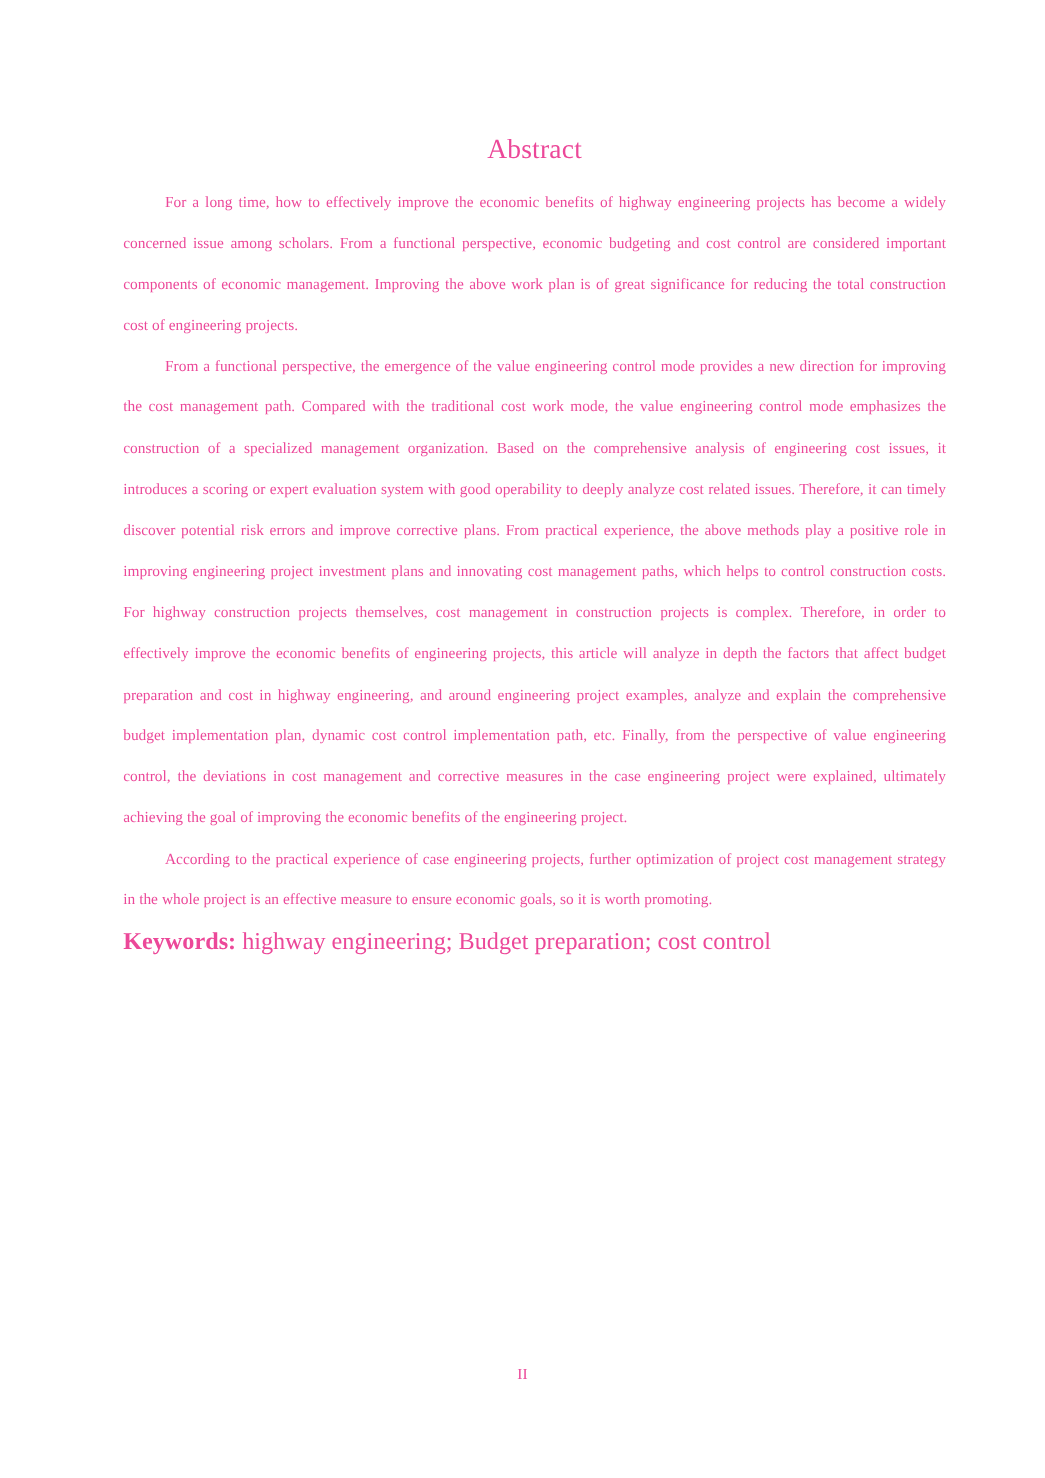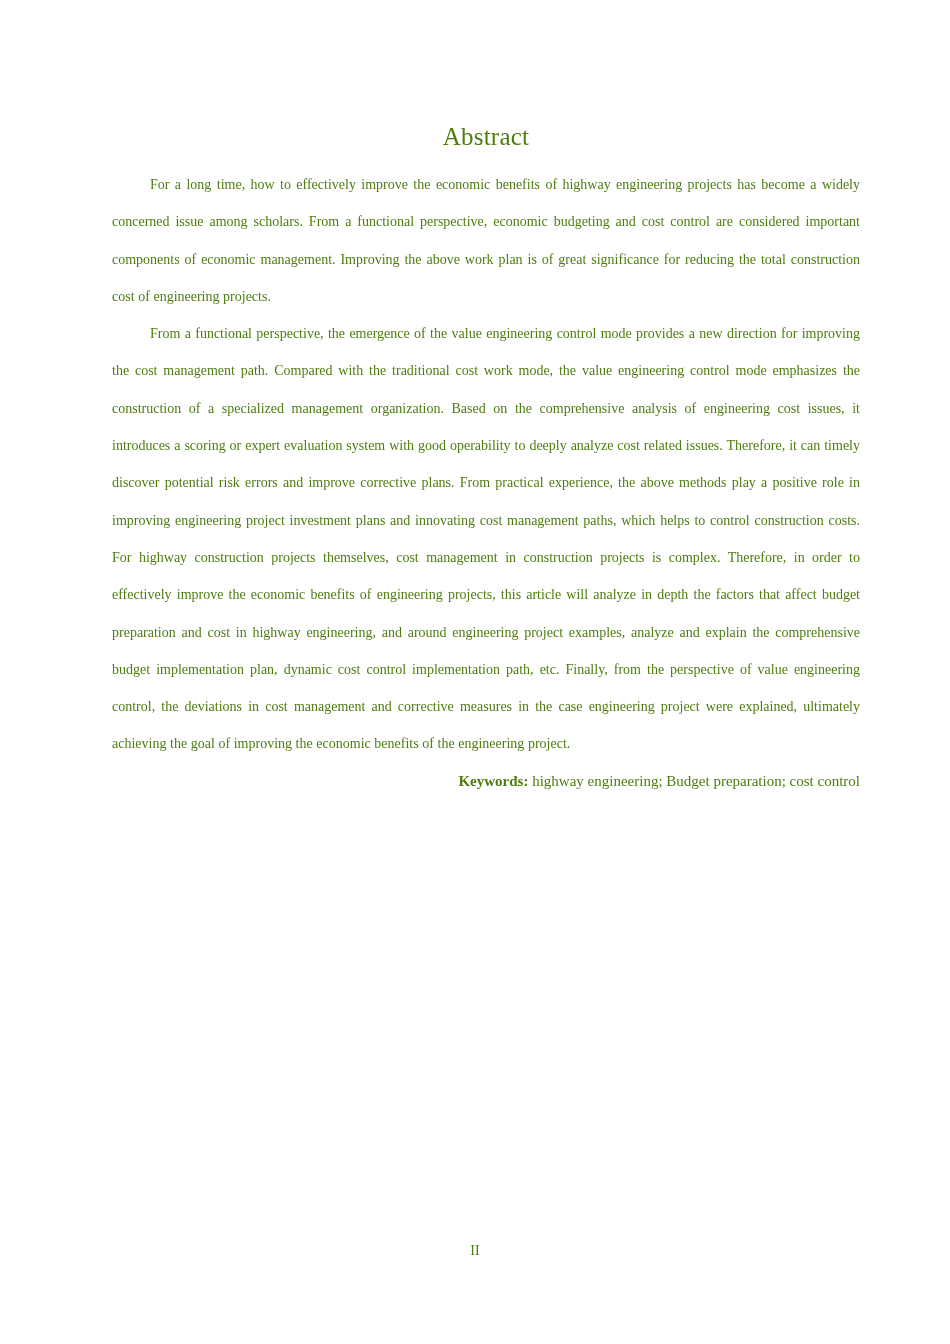--- a/index.html
+++ b/index.html
@@ -9,21 +9,21 @@
   }
 
   .page {
     position: relative;
     width: 950px;
     height: 1344px;
     background: #ffffff;
     margin: 0 auto;
     overflow: hidden;
     font-family: "Liberation Serif", "DejaVu Serif", serif;
-    color: #4d7c0f;
+    color: #ec4899;
   }
 
   .content {
     position: absolute;
     left: 112px;
     top: 118px;
     width: 748px;
   }
 
   .doc-title {
@@ -40,23 +40,23 @@
     line-height: 37.3px;
     text-align: justify;
     text-justify: inter-word;
     text-indent: 38px;
     margin: 0;
     hyphens: none;
     word-spacing: 0.1px;
   }
 
   .keywords-line {
-    font-size: 15px;
+    font-size: 22px;
     line-height: 37.3px;
-    text-align: right;
+    text-align: left;
     text-indent: 0;
     margin: 0;
   }
 
   .keywords-label {
     font-weight: bold;
   }
 
   .page-number {
     position: absolute;
@@ -75,20 +75,21 @@
 <div class="page">
 
   <div class="content">
 
     <h1 class="doc-title">Abstract</h1>
 
     <p class="para">For a long time, how to effectively improve the economic benefits of highway engineering projects has become a widely concerned issue among scholars. From a functional perspective, economic budgeting and cost control are considered important components of economic management. Improving the above work plan is of great significance for reducing the total construction cost of engineering projects.</p>
 
     <p class="para">From a functional perspective, the emergence of the value engineering control mode provides a new direction for improving the cost management path. Compared with the traditional cost work mode, the value engineering control mode emphasizes the construction of a specialized management organization. Based on the comprehensive analysis of engineering cost issues, it introduces a scoring or expert evaluation system with good operability to deeply analyze cost related issues. Therefore, it can timely discover potential risk errors and improve corrective plans. From practical experience, the above methods play a positive role in improving engineering project investment plans and innovating cost management paths, which helps to control construction costs. For highway construction projects themselves, cost management in construction projects is complex. Therefore, in order to effectively improve the economic benefits of engineering projects, this article will analyze in depth the factors that affect budget preparation and cost in highway engineering, and around engineering project examples, analyze and explain the comprehensive budget implementation plan, dynamic cost control implementation path, etc. Finally, from the perspective of value engineering control, the deviations in cost management and corrective measures in the case engineering project were explained, ultimately achieving the goal of improving the economic benefits of the engineering project.</p>
 
+    <p class="para">According to the practical experience of case engineering projects, further optimization of project cost management strategy in the whole project is an effective measure to ensure economic goals, so it is worth promoting.</p>
 
     <p class="keywords-line"><span class="keywords-label">Keywords:</span><span> highway engineering; Budget preparation; cost control</span></p>
 
   </div>
 
   <div class="page-number">II</div>
 
 </div>
 
 </body></html>

